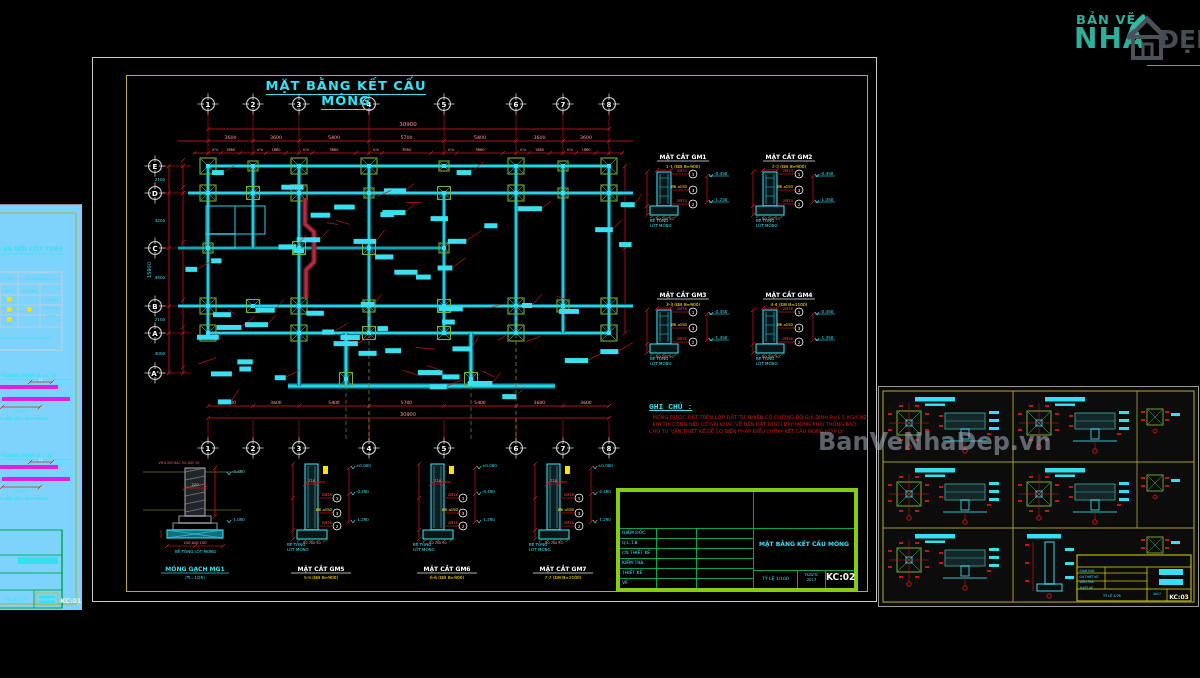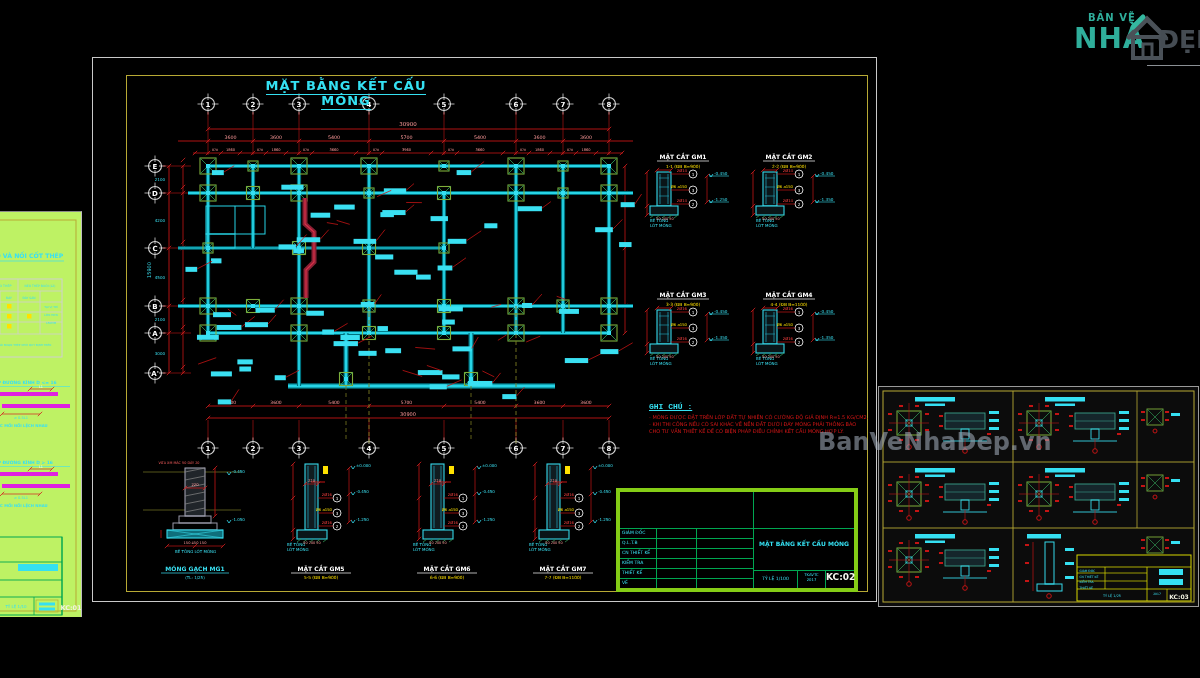--- a/index.html
+++ b/index.html
@@ -4,41 +4,41 @@
 <style>
   html,body{margin:0;padding:0;background:#000;}
   #canvas{position:relative;width:1200px;height:678px;background:#000;overflow:hidden;
           font-family:"DejaVu Sans",sans-serif;}
   .abs{position:absolute;}
   svg{display:block;}
   svg text{font-family:"DejaVu Sans",sans-serif;}
   
   #main-sheet{left:92px;top:57px;width:783px;height:543px;border:1px solid #c9c9c9;background:#000;}
   #main-frame{left:33px;top:17px;right:8px;bottom:9px;border:1px solid #b7a934;}
-  #left-sheet{left:0;top:211px;width:81px;height:405px;border-top:1px solid #8a8a8a;border-right:1px solid #bdbdbd;background:#bef264;overflow:hidden;}
+  #left-sheet{left:0;top:204px;width:81px;height:405px;border-top:1px solid #8a8a8a;border-right:1px solid #bdbdbd;background:#7dd3fc;overflow:hidden;}
   #right-sheet{left:878px;top:386px;width:319px;height:219px;border:1px solid #9a9a9a;background:#0c0c0c;overflow:hidden;}
   
   #ms-title{left:153px;top:20px;width:200px;text-align:center;color:#35e0f2;font-weight:bold;
             font-size:13px;letter-spacing:1px;}
   #ms-title span{border-bottom:1.5px solid #35e0f2;padding-bottom:1px;}
   #notes{left:556px;top:344px;width:226px;}
   #notes-title{color:#35e0f2;font-size:8px;font-weight:bold;text-decoration:underline;margin-bottom:3px;font-family:Liberation Mono, monospace;}
   .note-line{color:#d41616;font-size:5px;line-height:7px;white-space:nowrap;overflow:hidden;}
   
   #tb{left:523px;top:430px;width:234px;height:96px;border:4px solid #84cc16;}
   #tb .gl{position:absolute;background:#00a651;}
   #tb .lbl{position:absolute;color:#3ae0f2;font-size:4.5px;line-height:5px;padding-left:2px;white-space:nowrap;}
   #tb-title{position:absolute;left:134px;top:48px;width:100px;text-align:center;color:#35e0f2;
             font-size:6px;font-weight:bold;white-space:nowrap;}
   #tb-scale{position:absolute;left:134px;top:84px;width:43px;text-align:center;color:#3ae0f2;font-size:4.5px;}
   #tb-co{position:absolute;left:178px;top:80px;width:27px;text-align:center;color:#3ae0f2;font-size:3.8px;line-height:5px;}
   #tb-no{position:absolute;left:206px;top:80px;width:27px;text-align:center;color:#f5f5ef;font-size:9px;font-weight:bold;}
   
   #logo{left:1072px;top:6px;width:124px;height:64px;}
-  #logo-top{position:absolute;left:16px;top:6px;color:#2fae9b;font-size:10px;font-weight:bold;letter-spacing:1px;}
+  #logo-top{position:absolute;left:4px;top:6px;color:#2fae9b;font-size:13px;font-weight:bold;letter-spacing:1px;}
   #logo-nha{position:absolute;left:2px;top:16px;color:#2fae9b;font-size:28px;font-weight:bold;letter-spacing:1px;}
   #logo-dep{position:absolute;left:86px;top:19px;color:#454c53;font-size:25px;font-weight:bold;}
   #logo-underline{left:1147px;top:65px;width:53px;height:1px;background:#aeb4ba;opacity:.8;}
   
   #wm1{left:818px;top:428px;color:rgba(158,168,182,0.58);font-size:24px;font-weight:bold;z-index:30;white-space:nowrap;}
   #copyright{left:0;top:628px;width:1200px;text-align:center;color:#8e949b;font-size:25px;font-weight:bold;letter-spacing:.5px;}
 </style>
 </head>
 <body>
 

